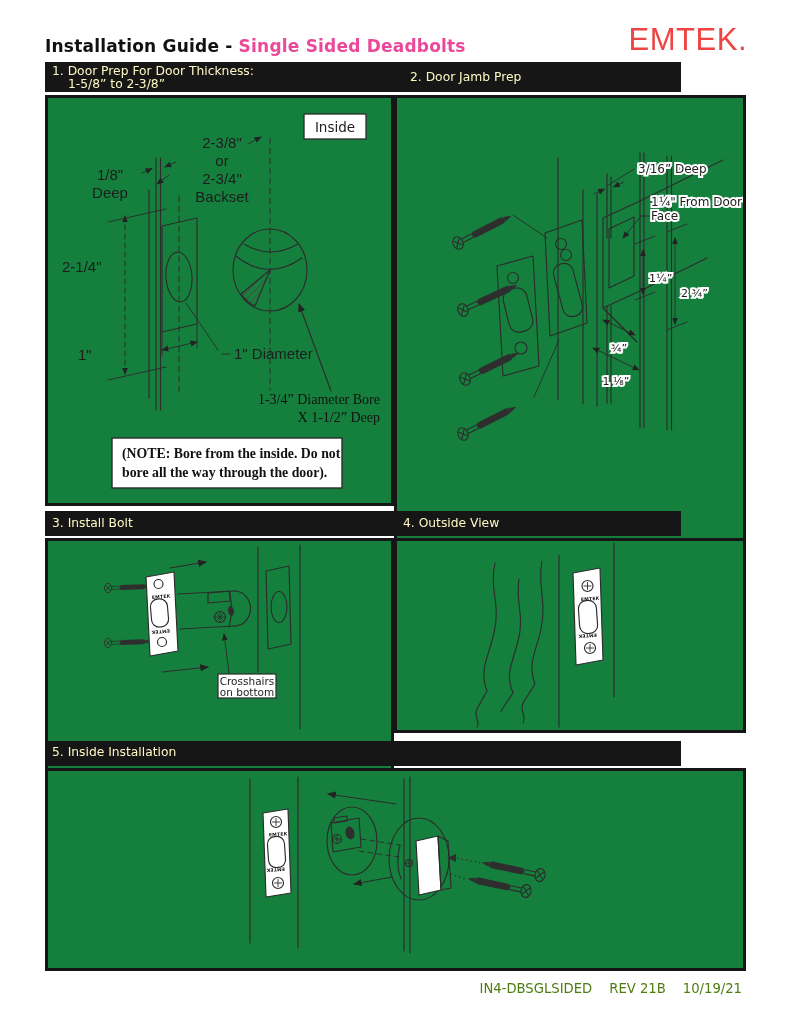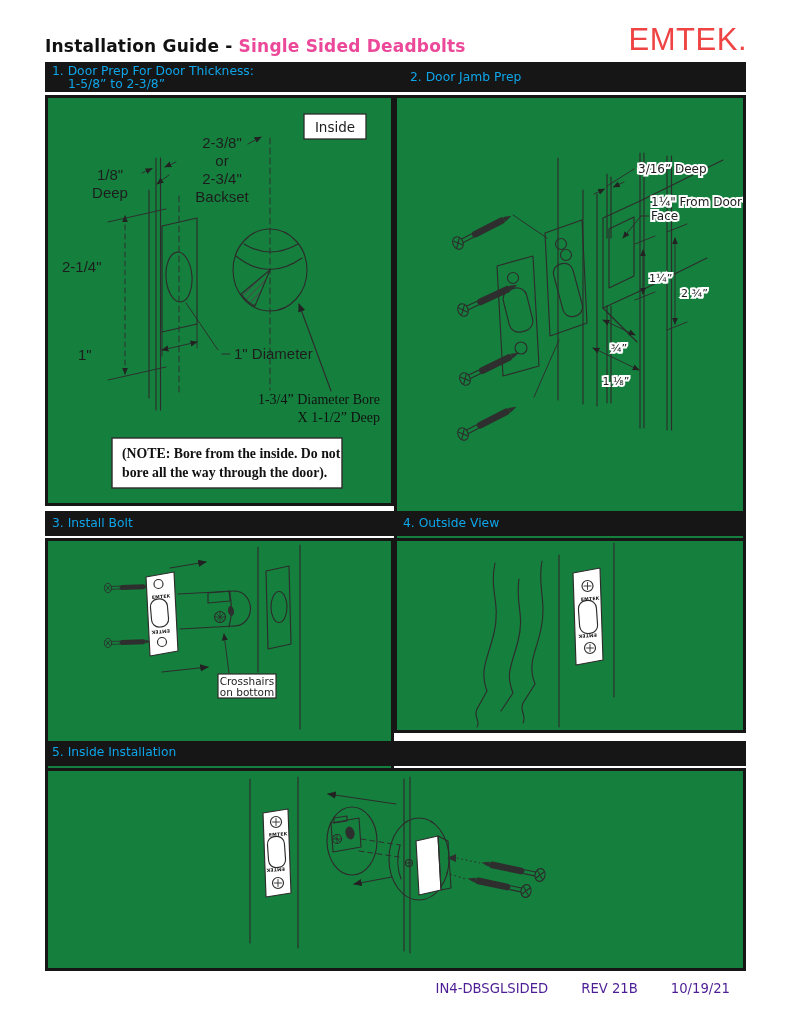--- a/index.html
+++ b/index.html
@@ -2,32 +2,32 @@
 <html><head>
 <meta charset="utf-8">
 <style>
 *{margin:0;padding:0;box-sizing:border-box}
 html,body{width:791px;height:1024px;background:#fff;font-family:"Liberation Sans",sans-serif}
 body{position:relative;overflow:hidden}
 .abs{position:absolute}
 .title{left:45px;top:36px;font:bold 17px "DejaVu Sans",sans-serif;color:#111;letter-spacing:.2px;white-space:pre}
 .title .gray{color:#ec4899}
 .brand{right:44px;top:22px;font:400 31px "Liberation Sans",sans-serif;color:#ef4444;letter-spacing:.5px}
-.bar{left:45px;width:701px;background:#161616;color:#0ea5e9;font:12.3px "DejaVu Sans",sans-serif}
+.bar{left:45px;width:636px;background:#161616;color:#fef9c3;font:12.3px "DejaVu Sans",sans-serif}
 #bar1{top:62px;height:30px}
 #bar2{top:511px;height:25px}
 #bar3{top:741px;height:25px}
 .bar span{position:absolute;white-space:pre}
 .panel{position:absolute;background:#15803d;border:3px solid #161616}
 #p1{left:45px;top:95px;width:349px;height:411px}
 #p2{left:394px;top:95px;width:352px;height:486px}
 #p3{left:45px;top:538px;width:349px;height:253px}
 #p4{left:394px;top:538px;width:352px;height:195px}
 #p5{left:45px;top:768px;width:701px;height:203px}
-.footer{right:61px;top:981px;display:flex;gap:33px;font:13.2px "DejaVu Sans",sans-serif;color:#4c1d95}
+.footer{right:49px;top:981px;display:flex;gap:17px;font:13.2px "DejaVu Sans",sans-serif;color:#4d7c0f}
 svg{display:block}
 .draw{stroke:#2c2c2c;fill:none;stroke-width:1.15;stroke-linecap:round;stroke-linejoin:round}
 .dim{stroke:#2c2c2c;fill:none;stroke-width:.95;stroke-linecap:round}
 .dot{stroke:#2c2c2c;fill:none;stroke-width:1.1;stroke-dasharray:1.5,3}
 .lbl{font:15px "Liberation Sans",sans-serif;fill:#1d1d1d}
 .lbl2{font:12px "DejaVu Sans",sans-serif;fill:#1d1d1d}
 .lbl2s{font:11px "DejaVu Sans",sans-serif;fill:#1d1d1d}
 .lblc{font:10.5px "DejaVu Sans",sans-serif;fill:#1d1d1d}
 .serif{font:14px "Liberation Serif",serif;fill:#111}
 .serifb{font:bold 13.8px "Liberation Serif",serif;fill:#111}

